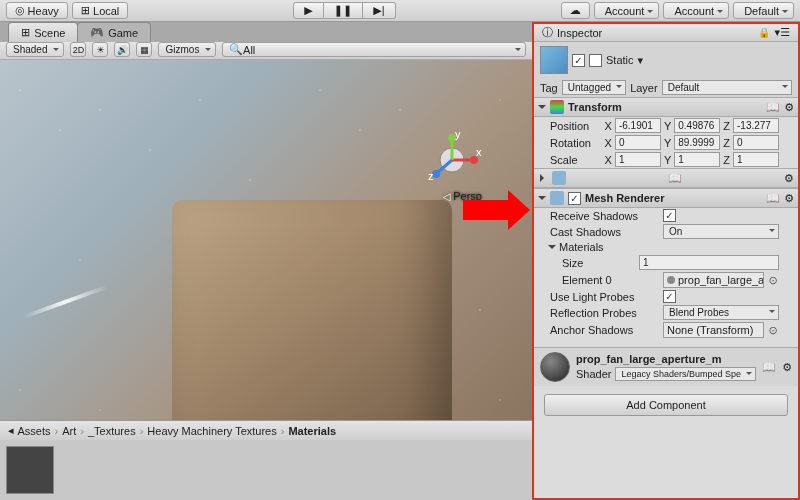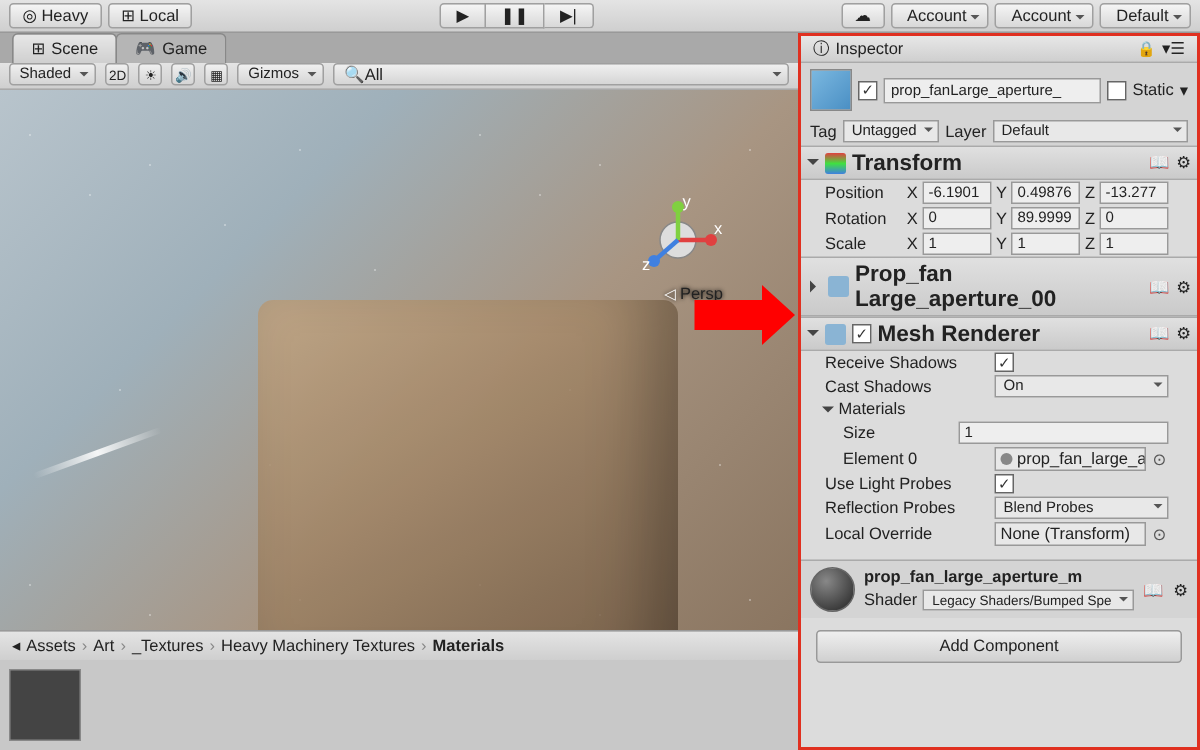--- a/index.html
+++ b/index.html
@@ -41,21 +41,21 @@
 .chk{width:13px;height:13px;border:1px solid #666;background:#fff;display:flex;align-items:center;justify-content:center;font-size:10px}
 .chk.on::before{content:"✓";color:#333}
 .name-field{flex:1;padding:2px 4px;background:#eee;border:1px solid #999;font-size:10px;overflow:hidden;text-overflow:ellipsis;white-space:nowrap}
 .tl-row{display:flex;align-items:center;gap:4px;padding:2px 6px;background:#d4d4d4;font-size:10px}
 .tl-drop{padding:1px 14px 1px 5px;background:#e8e8e8;border:1px solid #999;position:relative;font-size:10px;min-width:60px}
 .tl-drop::after{content:"";position:absolute;right:3px;top:4px;border:3px solid transparent;border-top-color:#555}
 .comp-hdr{display:flex;align-items:center;gap:4px;padding:2px 4px;background:linear-gradient(#e0e0e0,#cacaca);border-top:1px solid #aaa;border-bottom:1px solid #aaa}
 .fold{width:0;height:0;border:4px solid transparent;border-top-color:#444;margin-top:3px}
 .fold.closed{border:4px solid transparent;border-left-color:#444;margin-top:0;margin-left:2px}
 .comp-ic{width:14px;height:14px;background:#7a9cc4;border-radius:2px}
-.comp-title{font-weight:bold;font-size:15px;flex:1}
+.comp-title{font-weight:bold;font-size:11px;flex:1}
 .gear{margin-left:auto;font-size:11px}
 .prop-row{display:flex;align-items:center;padding:1px 19px 1px 16px;gap:3px;font-size:10px}
 .prop-label{width:80px}
 .axis{width:10px;text-align:center}
 .num-field{width:46px;padding:1px 3px;background:#eee;border:1px solid #999;font-size:10px}
 .wide-field{flex:1;padding:1px 3px;background:#eee;border:1px solid #999;font-size:10px}
 .obj-field{flex:1;padding:1px 3px;background:#e8e8e8;border:1px solid #999;font-size:10px;display:flex;align-items:center;gap:3px;overflow:hidden}
 .dot{width:8px;height:8px;border-radius:50%;background:#888;flex-shrink:0}
 .target{width:12px;text-align:center;font-size:11px;color:#555}
 .mat-hdr{display:flex;align-items:center;gap:6px;padding:4px 6px;background:#d4d4d4;border-top:1px solid #aaa}
@@ -153,21 +153,20 @@
   <div class="inspector">
     <div class="insp-tab">
       <span>ⓘ</span>
       <span>Inspector</span>
       <span class="lock-ic">🔒</span>
       <span>▾☰</span>
     </div>
     <div class="header-row">
       <div class="cube-ic"></div>
       <div class="chk on"></div>
-      <div class="name-field">prop_fanLarge_aperture_</div>
       <div class="chk"></div>
       <span>Static</span>
       <span>▾</span>
     </div>
     <div class="tl-row">
       <span>Tag</span>
       <div class="tl-drop">Untagged</div>
       <span>Layer</span>
       <div class="tl-drop" style="flex:1">Default</div>
     </div>
@@ -203,21 +202,20 @@
         <input class="num-field" value="1" style="">
         <span class="axis">Y</span>
         <input class="num-field" value="1" style="">
         <span class="axis">Z</span>
         <input class="num-field" value="1" style="">
       </div>
 
     <div class="comp-hdr">
       <div class="fold closed"></div>
       <div class="comp-ic" style="background:#8ab4d4"></div>
-      <span class="comp-title">Prop_fan Large_aperture_00</span>
       <span class="gear">📖</span>
       <span class="gear">⚙</span>
     </div>
 
     <div class="comp-hdr">
       <div class="fold"></div>
       <div class="comp-ic" style="background:#8ab4d4"></div>
       <div class="chk on"></div>
       <span class="comp-title">Mesh Renderer</span>
       <span class="gear">📖</span>
@@ -249,21 +247,21 @@
       </div>
     <div class="prop-row">
         <span class="prop-label" style="width:110px">Use Light Probes</span>
         <div class="chk on"></div>
       </div>
     <div class="prop-row">
         <span class="prop-label" style="width:110px">Reflection Probes</span>
         <div class="tl-drop" style="flex:1">Blend Probes</div>
       </div>
     <div class="prop-row">
-        <span class="prop-label" style="width:110px">Local Override</span>
+        <span class="prop-label" style="width:110px">Anchor Shadows</span>
         <div class="obj-field">
           <span>None (Transform)</span>
         </div>
         <span class="target">⊙</span>
       </div>
 
     <div class="mat-hdr" style="margin-top:8px">
       <div class="mat-ball"></div>
       <div style="flex:1">
         <div style="font-weight:bold;font-size:11px">prop_fan_large_aperture_m</div>

